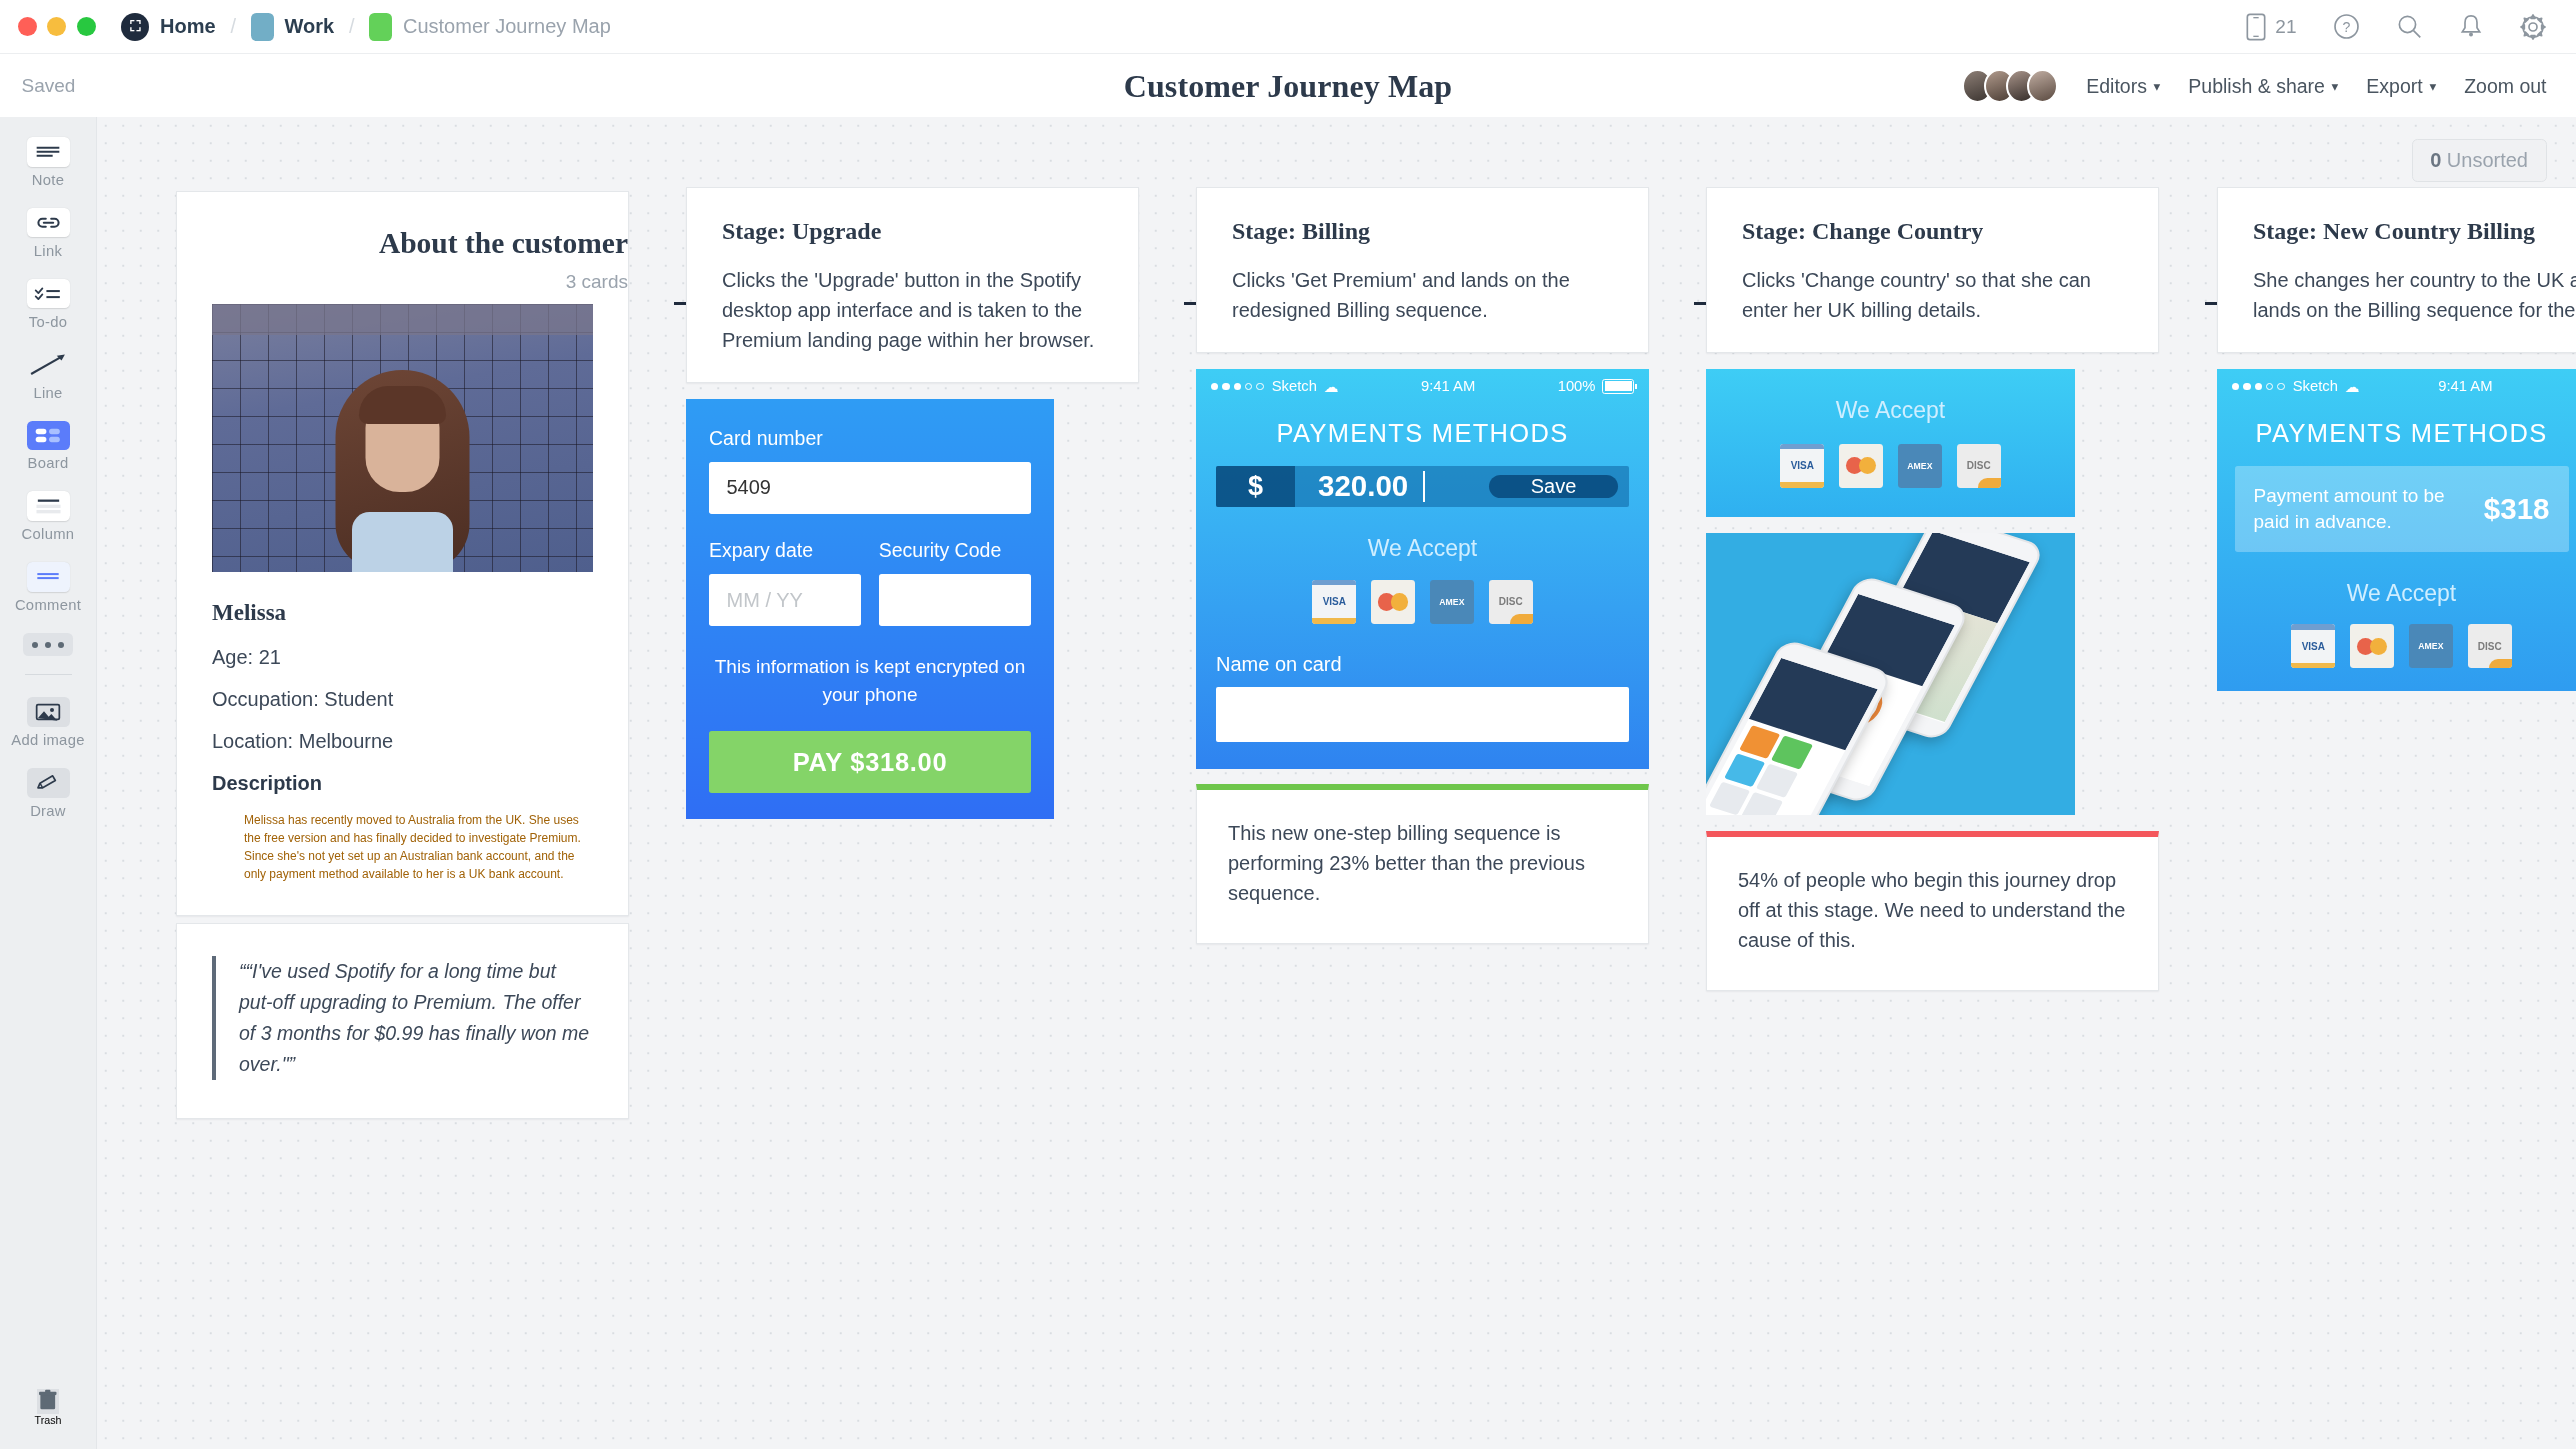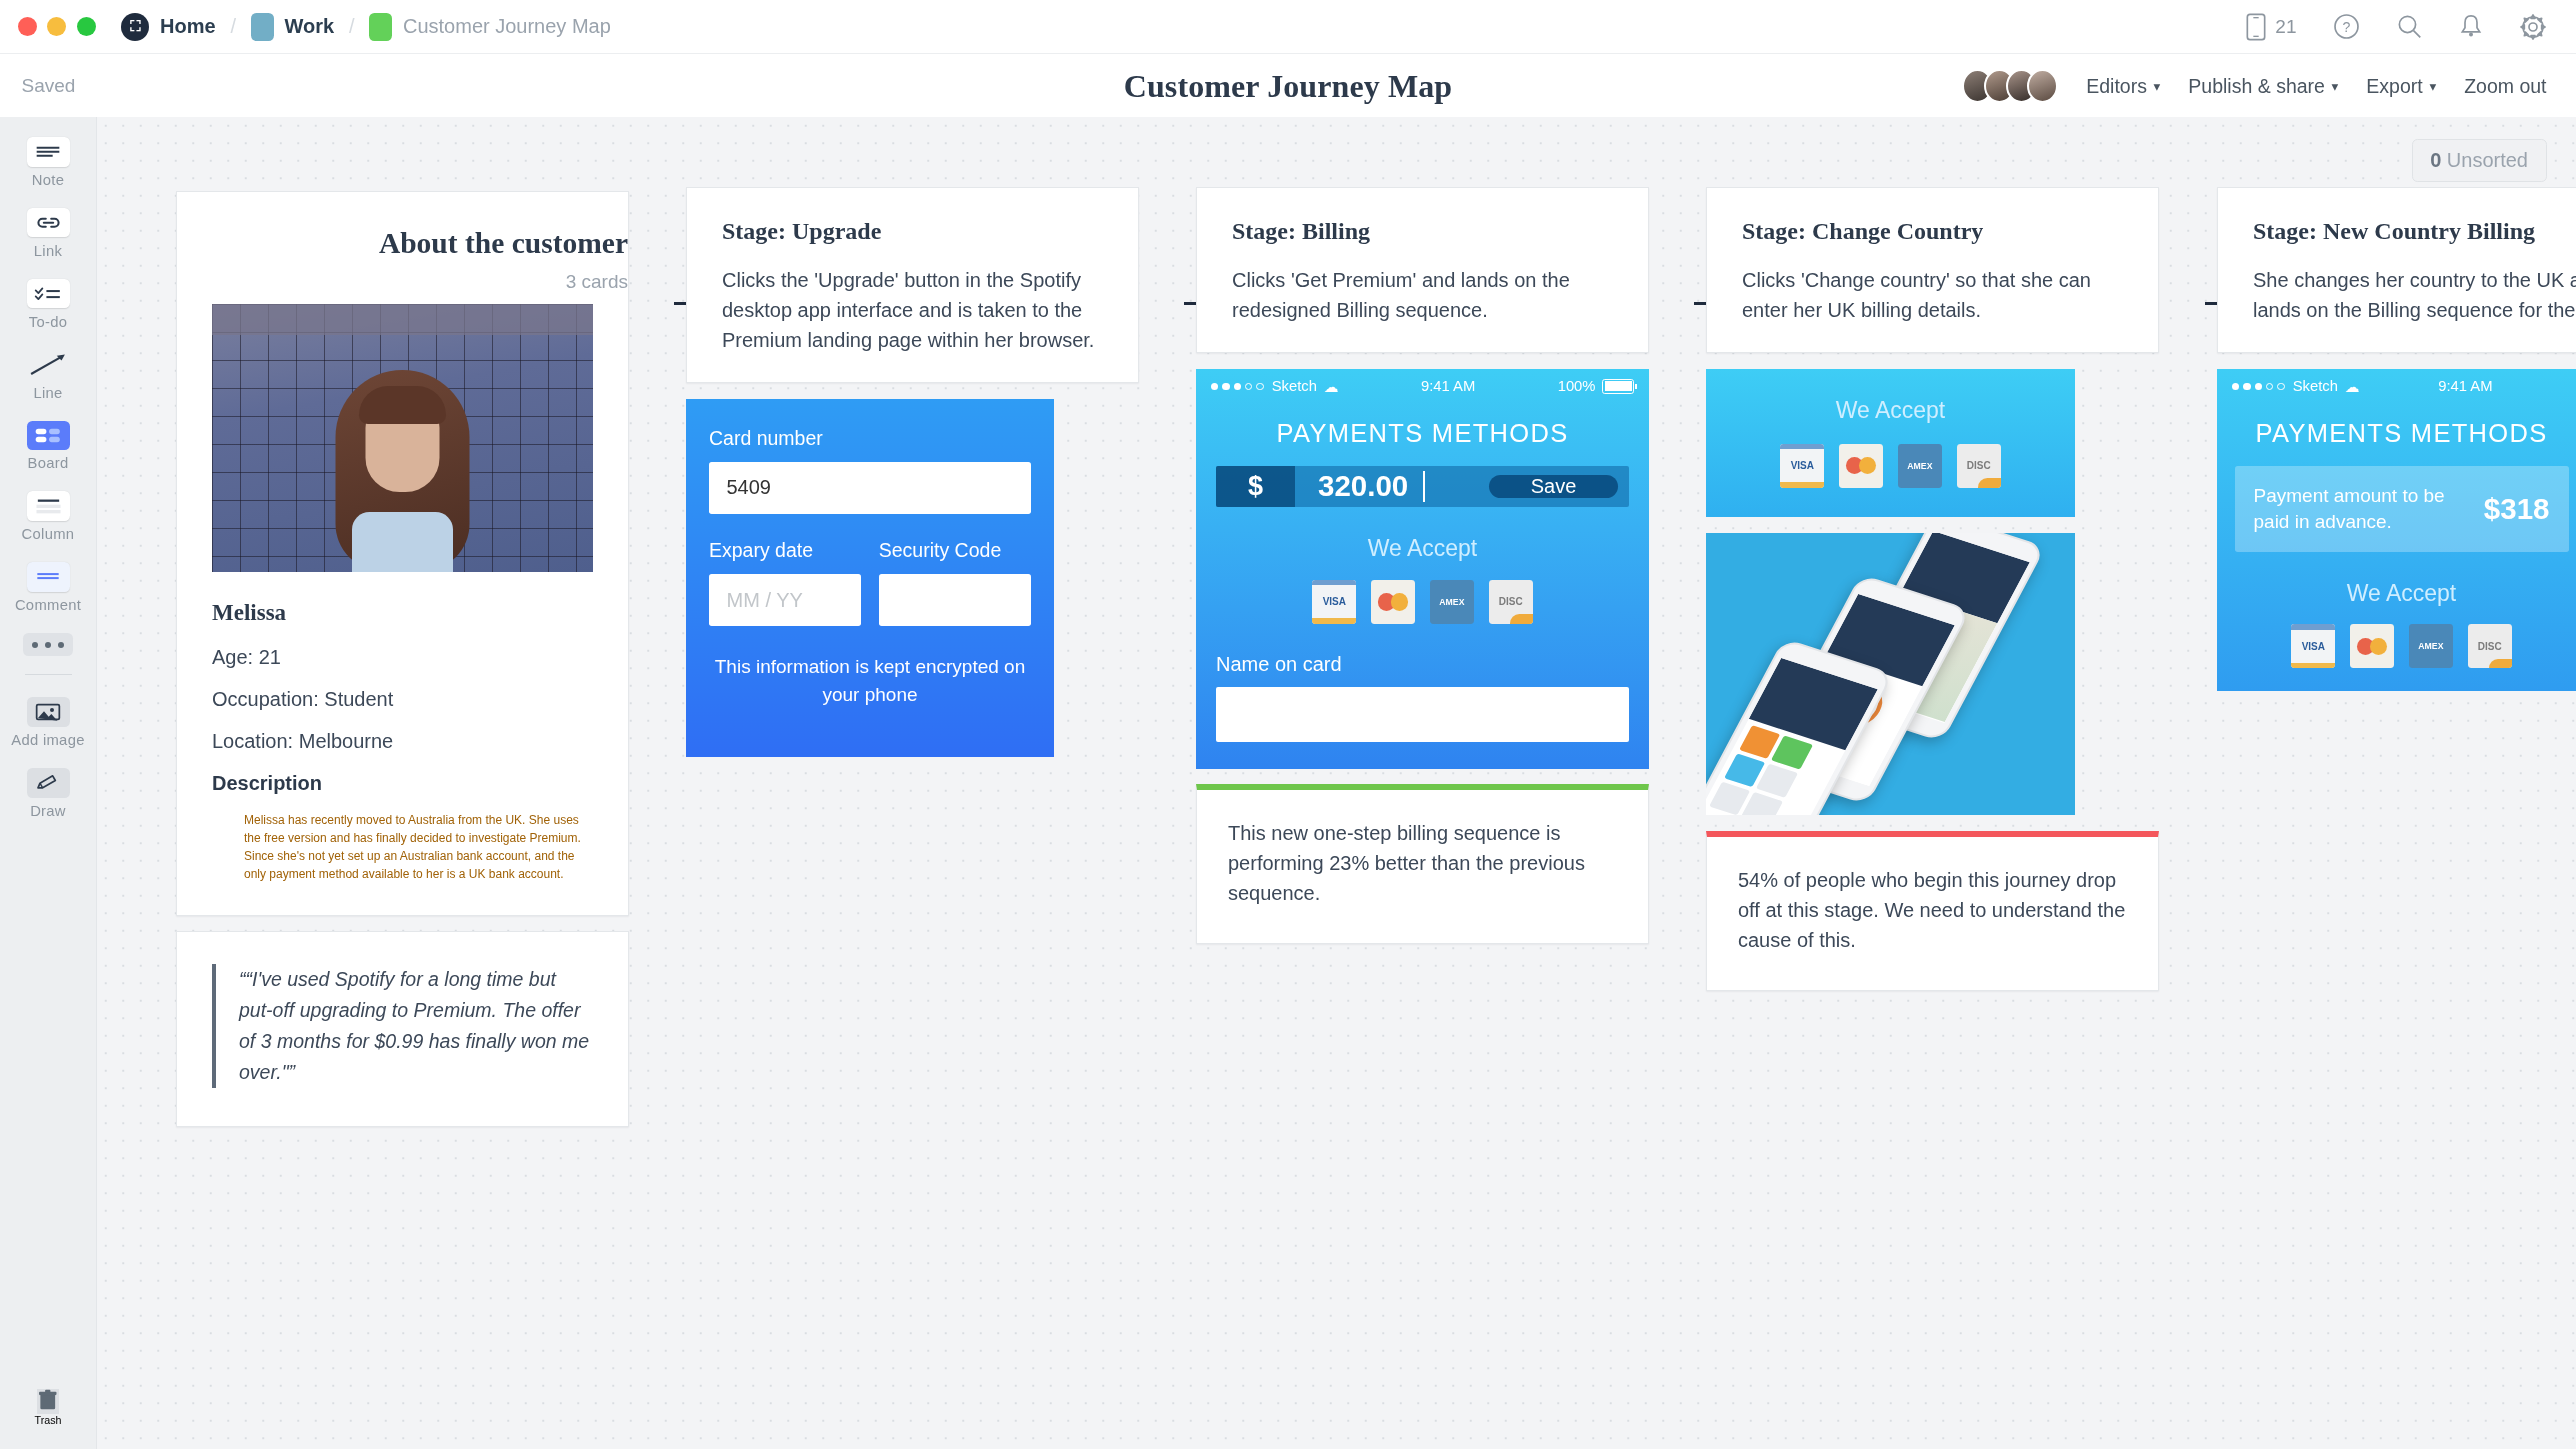--- a/index.html
+++ b/index.html
@@ -173,21 +173,21 @@
   }
   .photo .topbar-strip { position:absolute; top:0; left:0; right:0; height:31px; background: rgba(120,118,140,.75); }
   .about-body { padding: 28px 35px 31px; }
   .about-body h4 {
     font-family: "Liberation Serif", serif;
     font-size: 23px; font-weight: bold; color: #2d3a4b; margin-bottom: 20px;
   }
   .about-body .line { font-size: 20px; color: #3c4858; margin-bottom: 19px; }
   .about-body .desc-h { font-size: 20px; font-weight: bold; color: #2d3a4b; margin-bottom: 16px; }
   .about-body .desc { font-size: 12px; line-height: 1.52; color: #a16207; margin-left: 32px; }
-  .quote-card { margin-top: 15px; padding: 32px 35px 38px; }
+  .quote-card { margin-top: 7px; padding: 32px 35px 38px; }
   .quote { border-left: 4.7px solid #5e6a79; padding-left: 23px;
     font-size: 19.5px; line-height: 1.6; font-style: italic; color: #3c4858; }
 
   
   .paycard {
     width: 368px; padding: 28px 23px 25.5px;
     background: linear-gradient(180deg,#2f9cf4 0%,#2f6ef4 100%);
   }
   .paycard .lbl { color: #fff; font-size: 19.5px; margin-bottom: 12px; }
   .paycard .fld {
@@ -531,20 +531,21 @@
         <div>
           <div class="lbl">Expary date</div>
           <div class="fld ph">MM / YY</div>
         </div>
         <div>
           <div class="lbl">Security Code</div>
           <div class="fld"></div>
         </div>
       </div>
       <div class="encrypted">This information is kept encrypted on your phone</div>
+      <div class="paybtn">PAY $318.00</div>
     </div>
   </div>
 
   <div class="arrow" style="left:1087px; top:185px;"></div>
 
   <div class="col" style="left:1099px; top:70px;">
     <div class="card colhead">
       <h3>Stage: Billing</h3>
       <p>Clicks 'Get Premium' and lands on the redesigned Billing sequence.</p>
     </div>

